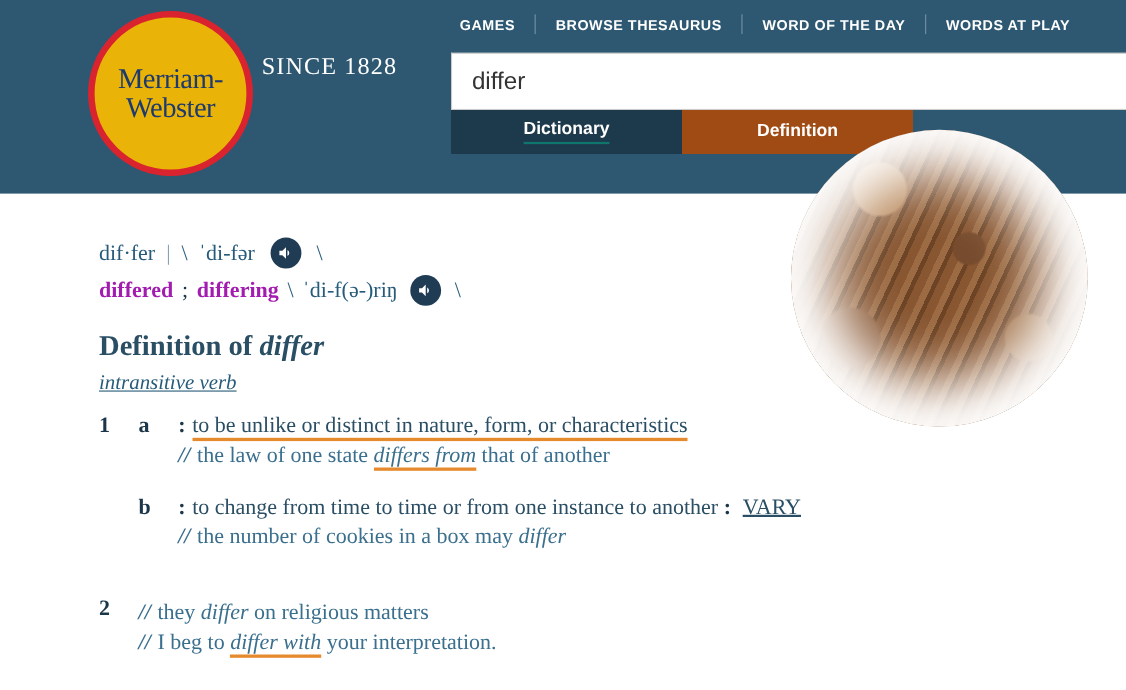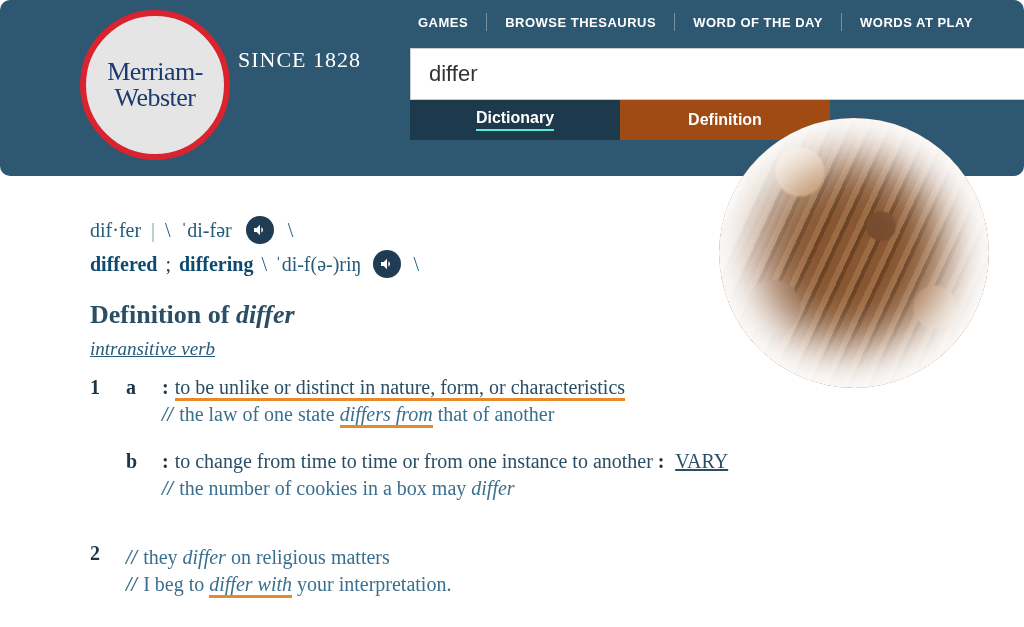--- a/index.html
+++ b/index.html
@@ -1,52 +1,52 @@
 <!DOCTYPE html>
 <html><head>
 <meta charset="utf-8">
 <style>
   * { box-sizing: border-box; margin: 0; padding: 0; }
   html, body { width: 1024px; height: 627px; font-family: Georgia, 'Times New Roman', serif; background:#fff; overflow:hidden; }
   body { position: relative; }
 
   
-  .header { background:#2e5871; height:176px; position:relative;border-radius:10px; }
+  .header { background:#2e5871; height:176px; position:relative; }
   .topnav { position:absolute; top:8px; left:400px; right:10px; height:28px;
             display:flex; align-items:center; color:#fff; font-family: Arial, Helvetica, sans-serif;
             font-size:13px; font-weight:bold; letter-spacing:0.5px; }
   .topnav span { padding:0 18px; cursor:pointer; }
   .topnav .div { width:1px; height:18px; background:rgba(255,255,255,0.35); }
   .search-bar { position:absolute; top:48px; left:410px; right:0; height:52px;
                 background:#fff; display:flex; align-items:center; padding:0 18px;
                 border:1px solid #ccc; border-right:none; }
   .search-bar input { border:none; outline:none; font-size:22px; width:100%; font-family: Arial, sans-serif; color:#333; }
   .tabs { position:absolute; top:100px; left:410px; display:flex; height:40px; font-family: Arial, sans-serif; font-size:16px; }
   .tab-dict { width:210px; background:#1d3a4d; color:#fff; display:flex; align-items:center; justify-content:center; font-weight:bold; }
-  .tab-dict span { border-bottom:2px solid #5eead4; padding-bottom:2px; }
+  .tab-dict span { border-bottom:2px solid #0f766e; padding-bottom:2px; }
   .tab-thes { width:210px; background:#a04b13; color:#fff; display:flex; align-items:center; justify-content:center; font-weight:bold; }
 
   .logo-wrap { position:absolute; top:10px; left:80px; display:flex; align-items:center; }
-  .logo { width:150px; height:150px; border-radius:50%; background:#e5e5e5; border:6px solid #d9232e;
+  .logo { width:150px; height:150px; border-radius:50%; background:#eab308; border:6px solid #d9232e;
           display:flex; flex-direction:column; align-items:center; justify-content:center;
           font-family: Georgia, serif; color:#1d3a6e; font-size:26px; line-height:1; }
   .logo .m1 { letter-spacing:-0.5px; }
   .logo .m2 { letter-spacing:-0.5px; }
   .since { color:#fff; font-family: Georgia, serif; font-size:22px; margin-left:8px; margin-top:-50px; letter-spacing:1px; }
 
   
   .content { padding: 30px 90px 0 90px; color:#265b7a; position:relative; }
   .syll-line { font-size:20px; color:#265b7a; display:flex; align-items:center; gap:10px; margin-top:10px;}
   .pron { color:#265b7a; }
   .sep { color:#8aa3b0; }
   .audio-btn { width:28px; height:28px; border-radius:50%; background:#1f3c54; display:inline-flex;
                align-items:center; justify-content:center; cursor:pointer; margin:0 4px; vertical-align:middle;}
   .audio-btn svg { fill:#fff; width:16px; height:16px; }
   .forms-line { font-size:20px; margin-top:6px; display:flex; align-items:center; gap:8px; flex-wrap:wrap;}
-  .forms-line b { color:#0c4a6e; }
+  .forms-line b { color:#a21caf; }
   .forms-line .sc {color:#1a3648;}
 
   .def-head { font-size:26px; font-weight:bold; color:#2a4e64; margin-top:22px; }
   .def-head i { font-style:italic; }
   .pos { font-style:italic; text-decoration:underline; font-size:19px; color:#265b7a; margin-top:8px; display:inline-block; }
 
   .senses { margin-top:16px; font-size:20px; color:#2a4e64; }
   .sense-row { display:flex; margin-bottom:6px; }
   .num { width:36px; font-weight:bold; color:#1a3648; flex-shrink:0; }
   .let { width:36px; font-weight:bold; color:#1a3648; flex-shrink:0; }

